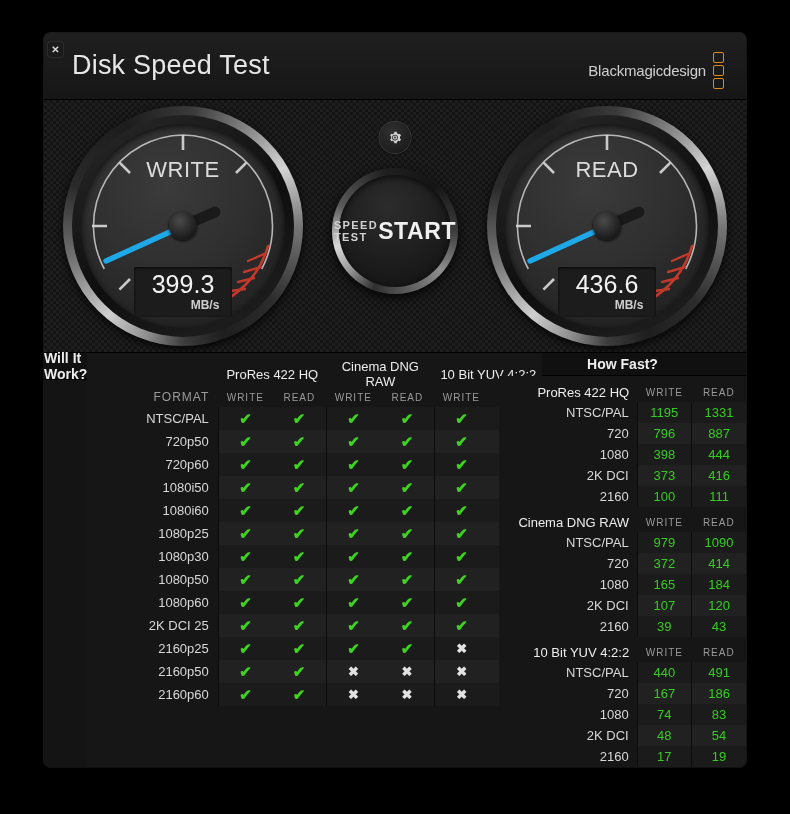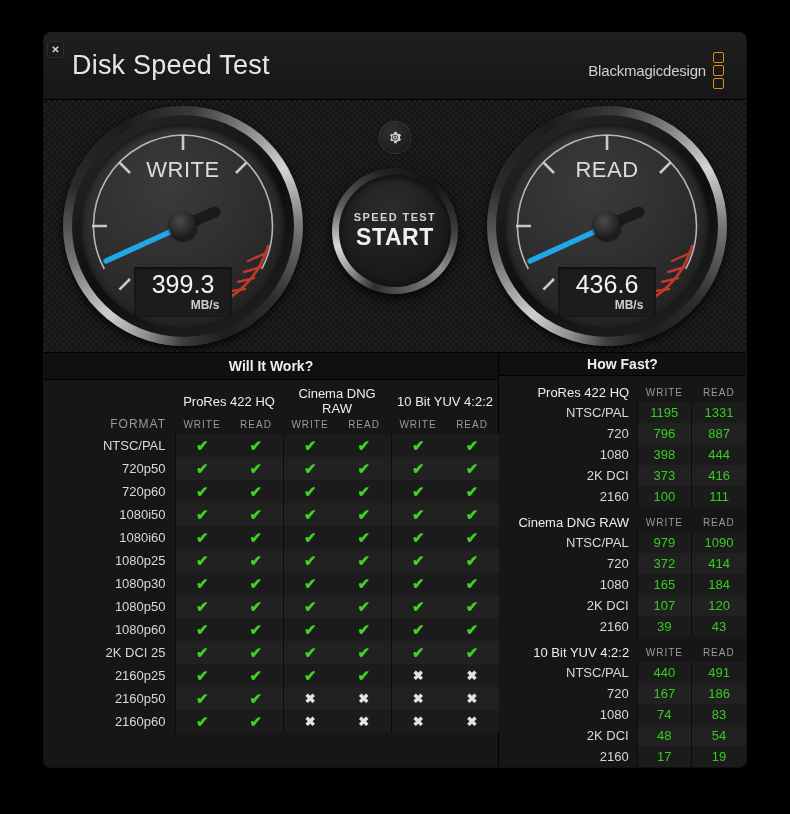--- a/index.html
+++ b/index.html
@@ -119,29 +119,29 @@
     position:absolute; left:50%; top:68px; transform:translateX(-50%);
     width:126px; height:126px; border-radius:50%;
     background:conic-gradient(from 200deg,#2e2e2e,#9a9a9a 30deg,#d8d8d8 55deg,
       #5a5a5a 95deg,#202020 150deg,#141414 200deg,#3c3c3c 250deg,#8e8e8e 290deg,#303030 360deg);
     box-shadow:0 4px 11px rgba(0,0,0,.85);
     cursor:pointer;
   }
   #start-inner{
     position:absolute; inset:7px; border-radius:50%;
     background:radial-gradient(circle at 45% 28%,#2c2c2c 0%,#1d1d1d 55%,#111 100%);
-    display:flex; flex-direction:column; align-items:center; justify-content:center;
+    display:flex; align-items:center; justify-content:center;
     box-shadow:inset 0 2px 6px rgba(0,0,0,.7);
   }
   #start-small{ font-size:11px; color:#d2d2d2; letter-spacing:1.4px; font-weight:bold;}
   #start-big  { font-size:23px; color:#f0f0f0; letter-spacing:.6px; font-weight:bold; margin-top:1px;}
 
   
   #panels{ position:relative; display:flex; height:414px; background:#141414;}
-  #panel-will{ width:455px; border-right:1px solid #000; display:flex; flex-direction:column;}
+  #panel-will{ width:455px; border-right:1px solid #000; display:flex; flex-direction:row;}
   #panel-fast{ flex:1; display:flex; flex-direction:column;}
   .panel-head{
     height:27px; background:#101010;
     display:flex; align-items:center; justify-content:center;
     font-size:14px; color:#ededed; font-weight:bold;
     border-bottom:1px solid #000;
   }
   .panel-body{ flex:1; background:#161616; position:relative; }
 
   

